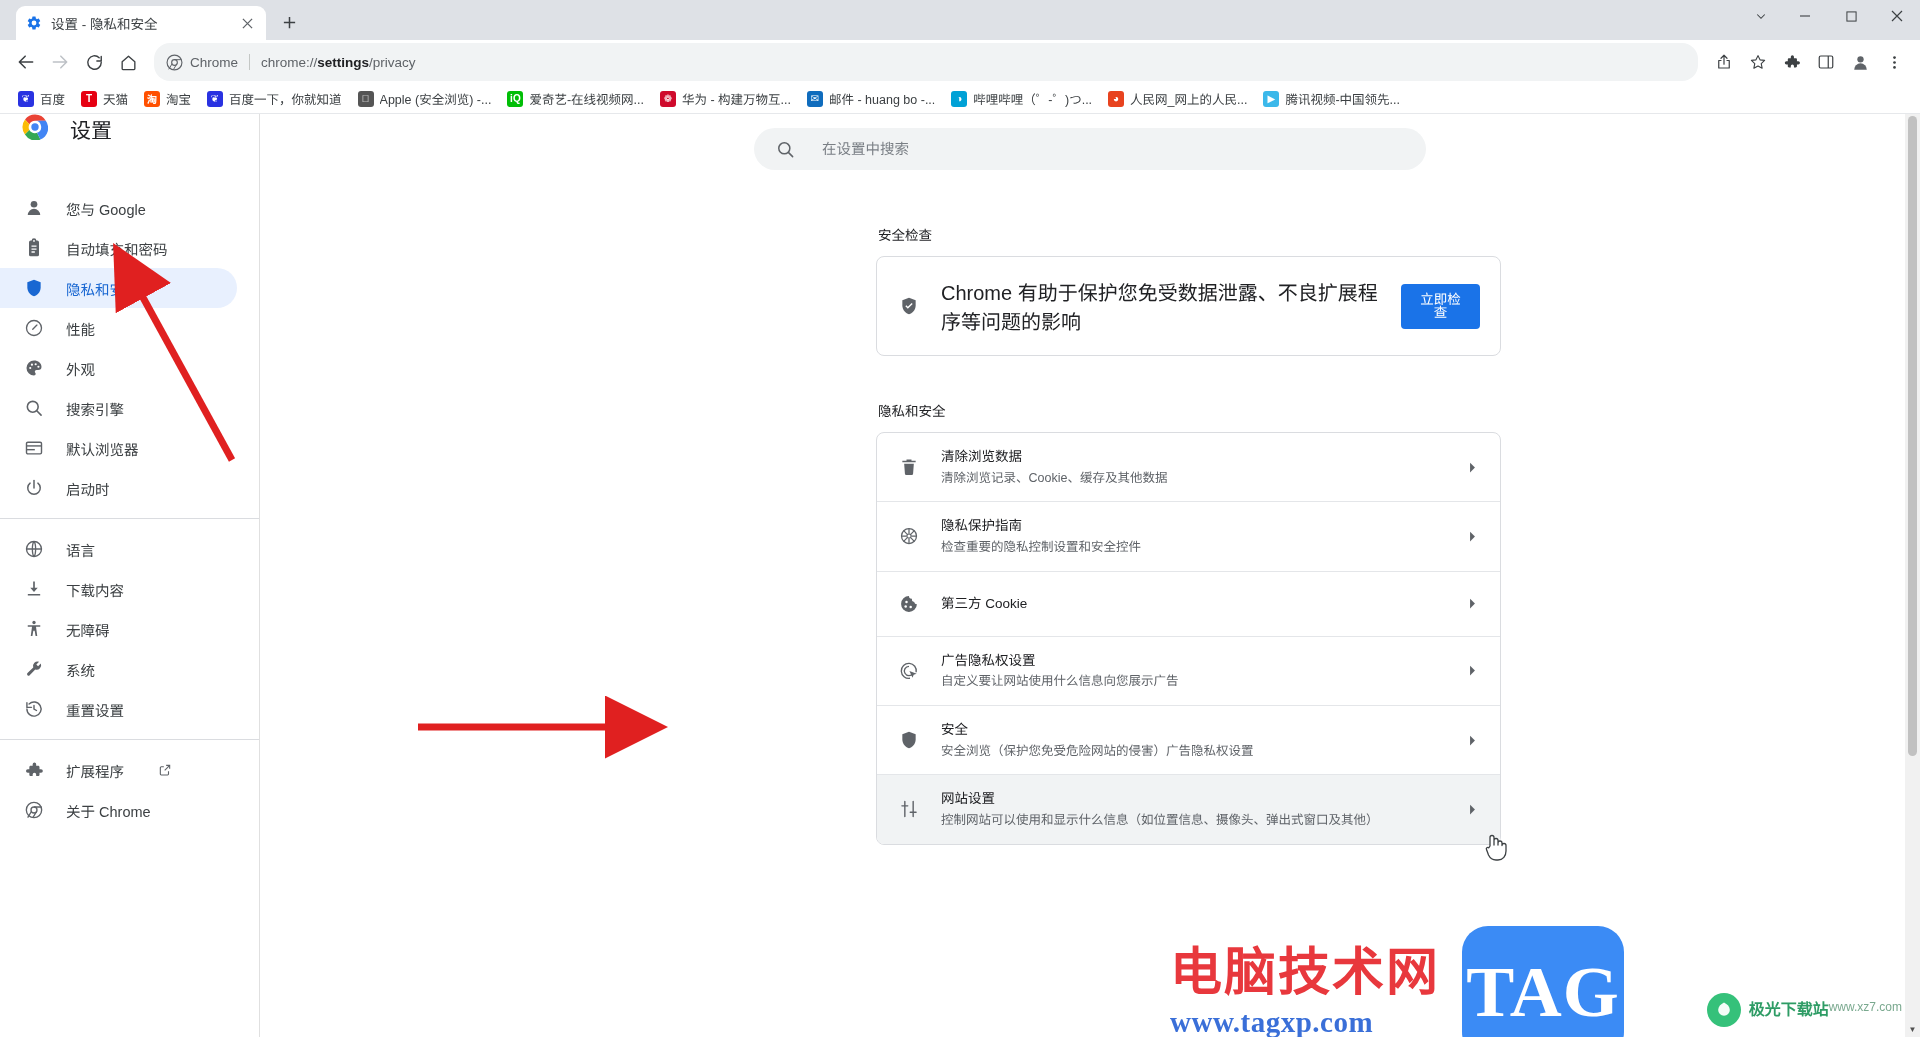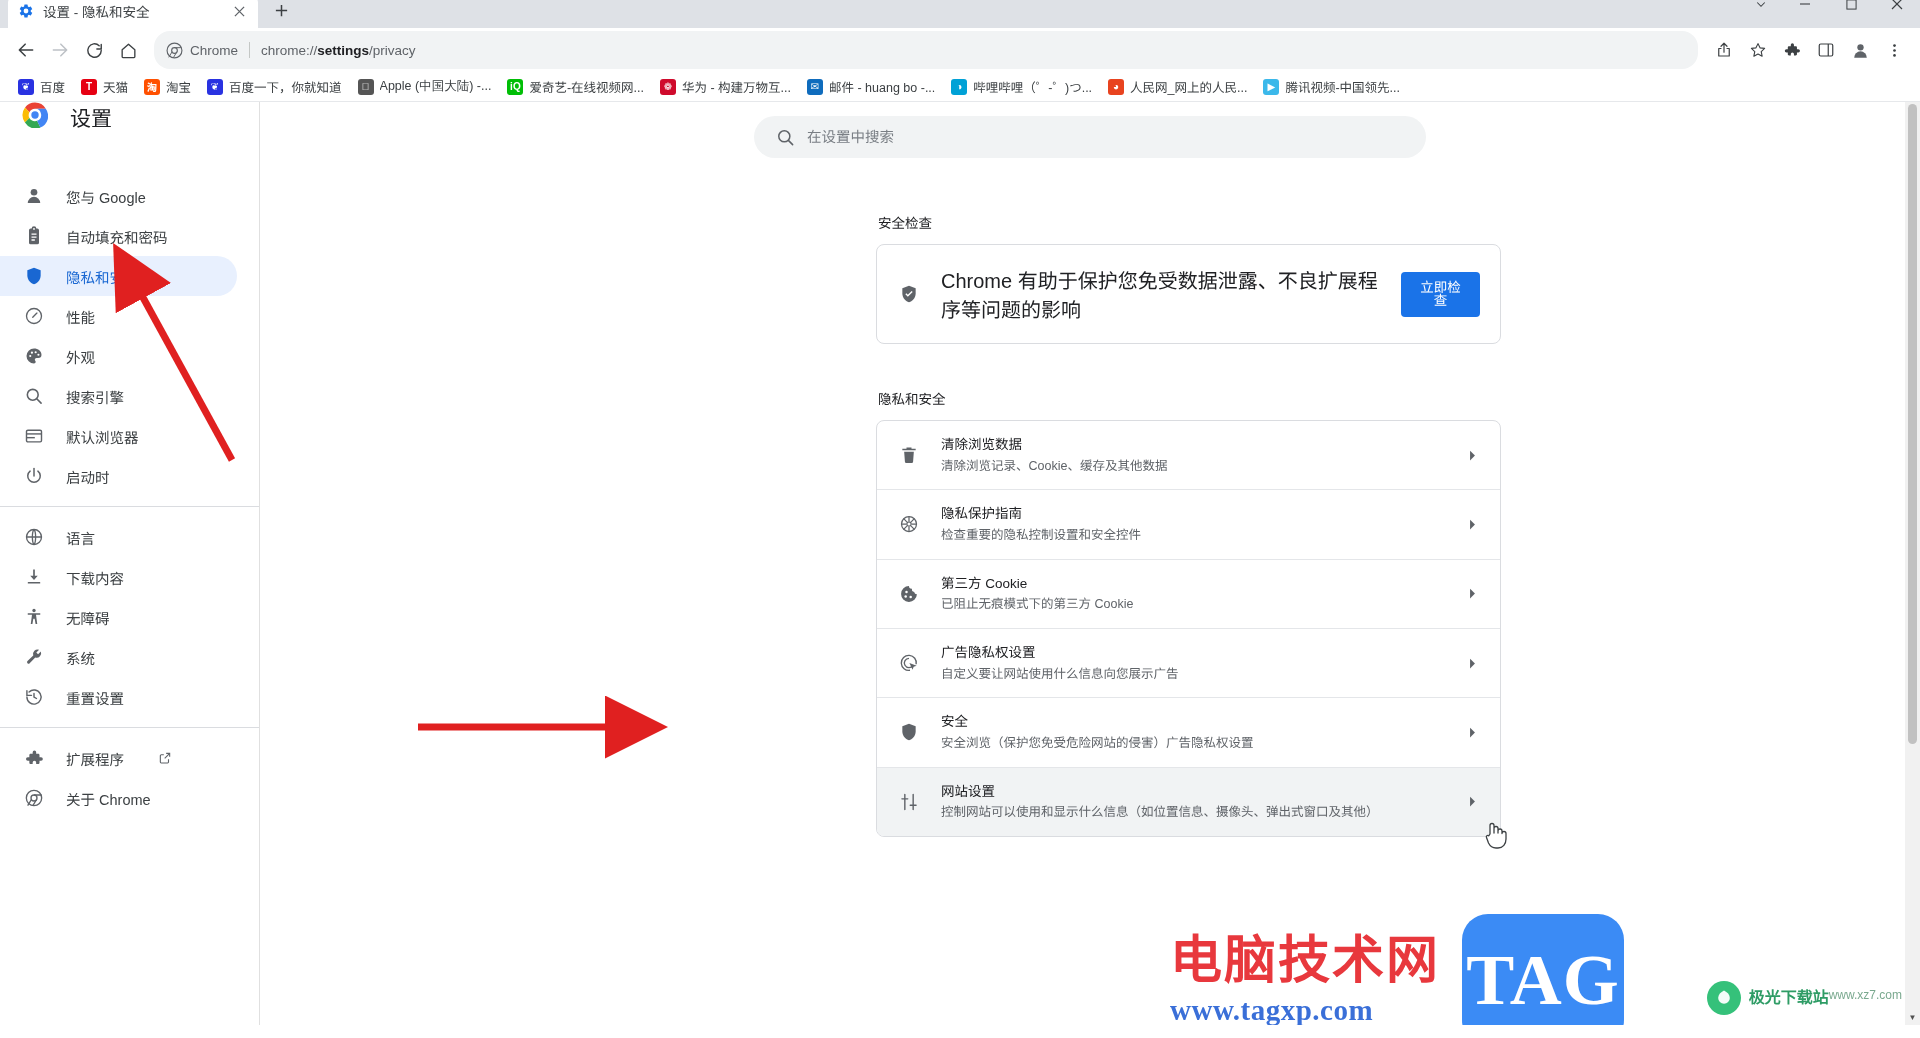--- a/index.html
+++ b/index.html
@@ -14,25 +14,25 @@
   
   .window {
     position: relative;
     width: 1920px; height: 1038px;
     background: #ffffff;
   }
 
   
   .tabstrip {
     position: relative;
-    height: 28px;
+    height: 40px;
     background: #dee1e6;
     display: flex;
     align-items: flex-end;
-    padding-left: 8px;
+    padding-left: 16px;
   }
   .tab {
     position: relative;
     display: flex;
     align-items: center;
     height: 34px;
     width: 250px;
     background: #ffffff;
     border-radius: 9px 9px 0 0;
     padding: 0 10px;
@@ -203,21 +203,21 @@
     justify-content: center;
     padding-top: 14px;
   }
   .search-box {
     width: 672px;
     height: 42px;
     background: #f1f3f4;
     border-radius: 21px;
     display: flex; align-items: center;
     padding: 0 22px;
-    gap: 10px;
+    gap: 25px;
   }
   .search-ico { width: 19px; height: 19px; color: #5f6368; display:flex; flex:0 0 19px;}
   .search-input {
     border: 0; background: transparent; outline: none;
     font-family: inherit; font-size: 14.5px; color: #3c4043;
     width: 100%;
   }
   .search-input::placeholder { color: #7a7f85; }
   .main-col {
     width: 625px;
@@ -470,21 +470,21 @@
       <div class="bm">
         <span class="bm-ico" style="background:#ff5000">淘</span>
         <span class="bm-label">淘宝</span>
       </div>
       <div class="bm">
         <span class="bm-ico" style="background:#2932e1">❦</span>
         <span class="bm-label">百度一下，你就知道</span>
       </div>
       <div class="bm">
         <span class="bm-ico" style="background:#555555"></span>
-        <span class="bm-label">Apple (中国大陆) -...</span>
+        <span class="bm-label">Apple (安全浏览) -...</span>
       </div>
       <div class="bm">
         <span class="bm-ico" style="background:#00be06">iQ</span>
         <span class="bm-label">爱奇艺-在线视频网...</span>
       </div>
       <div class="bm">
         <span class="bm-ico" style="background:#cf0a2c">❁</span>
         <span class="bm-label">华为 - 构建万物互...</span>
       </div>
       <div class="bm">
@@ -736,21 +736,21 @@
             </div>
             <div class="list-row">
               <span class="lr-ico">
                 <svg width="20" height="20" viewBox="0 0 24 24" fill="currentColor">
                   <path d="M21.5 12.4A9.5 9.5 0 1112 2.5a3.3 3.3 0 003.6 3.3 3.3 3.3 0 002.6 3.9 3.3 3.3 0 003.3 2.7z"></path>
                   <circle cx="9" cy="9.6" r="1.5" fill="#fff"></circle>
                   <circle cx="8" cy="15" r="1.5" fill="#fff"></circle>
                   <circle cx="14" cy="15.6" r="1.5" fill="#fff"></circle>
                 </svg>
               </span>
-              <span class="lr-body"><span class="lr-title">第三方 Cookie</span><div class="lr-sub">已阻止无痕模式下的第三方 Cookie</div></span>
+              <span class="lr-body"><span class="lr-title">第三方 Cookie</span></span>
               <span class="lr-arrow">
                 <svg width="13" height="13" viewBox="0 0 16 16" fill="currentColor">
                   <path d="M5 2l6 6-6 6z"></path>
                 </svg>
               </span>
             </div>
             <div class="list-row">
               <span class="lr-ico">
                 <svg width="20" height="20" viewBox="0 0 24 24" fill="none" stroke="currentColor" stroke-width="1.6">
                   <path d="M20.6 13.5A9 9 0 1013.2 20.7"></path>

